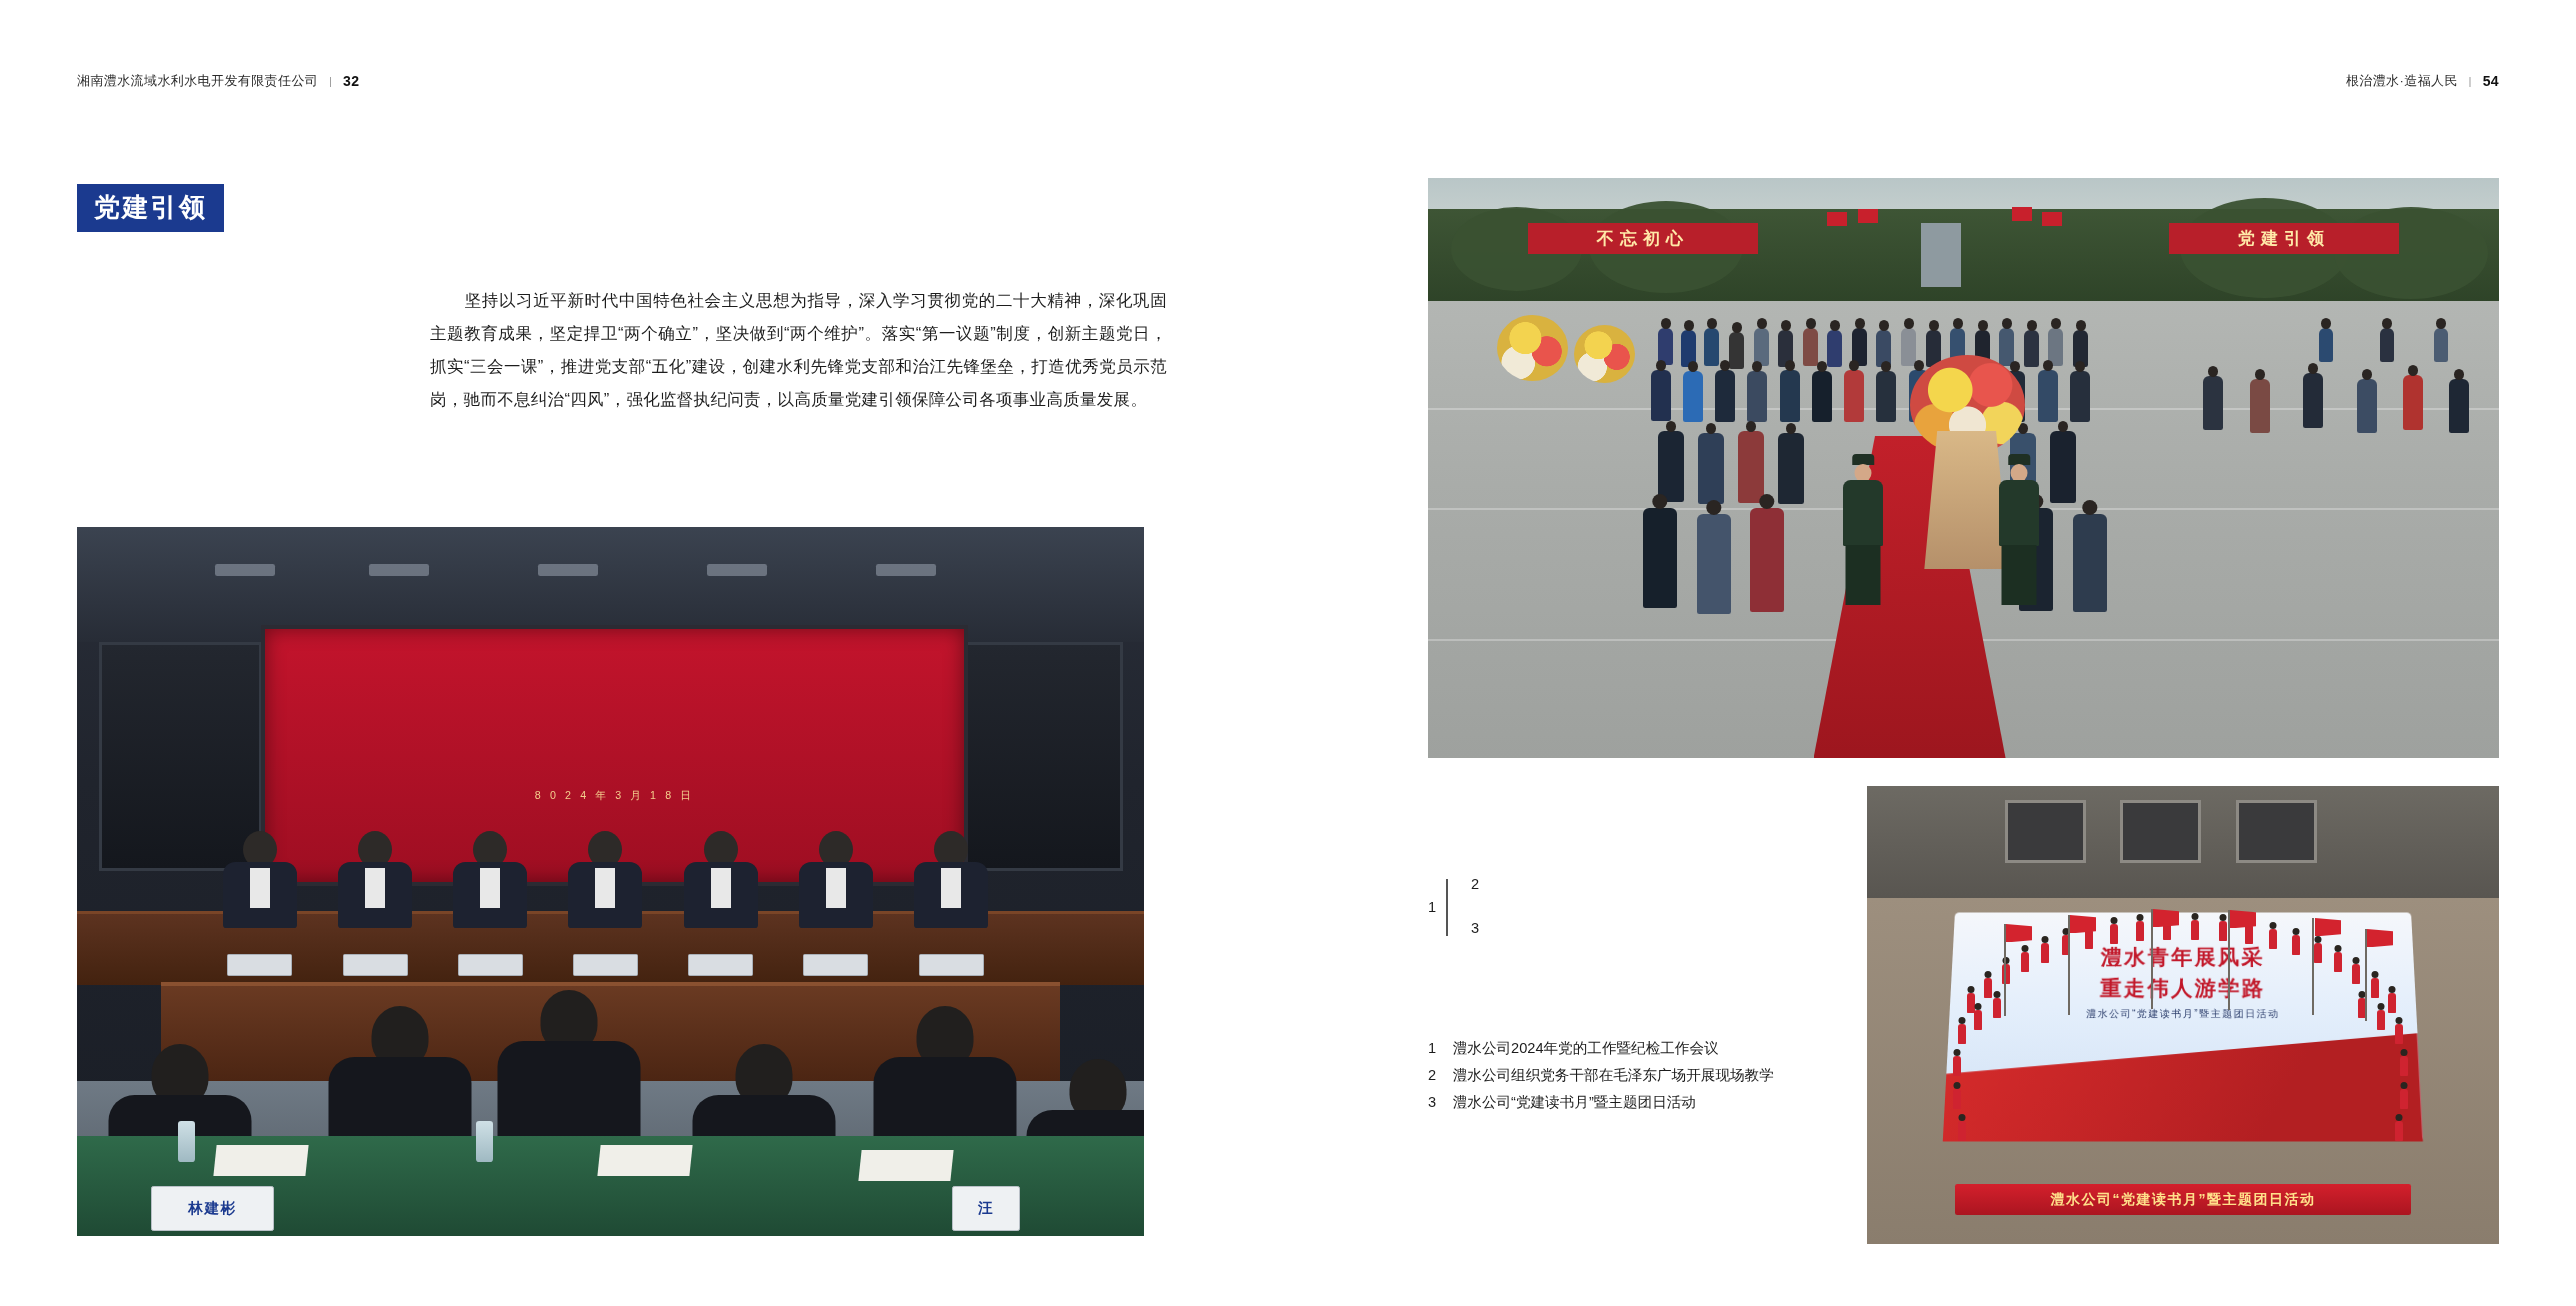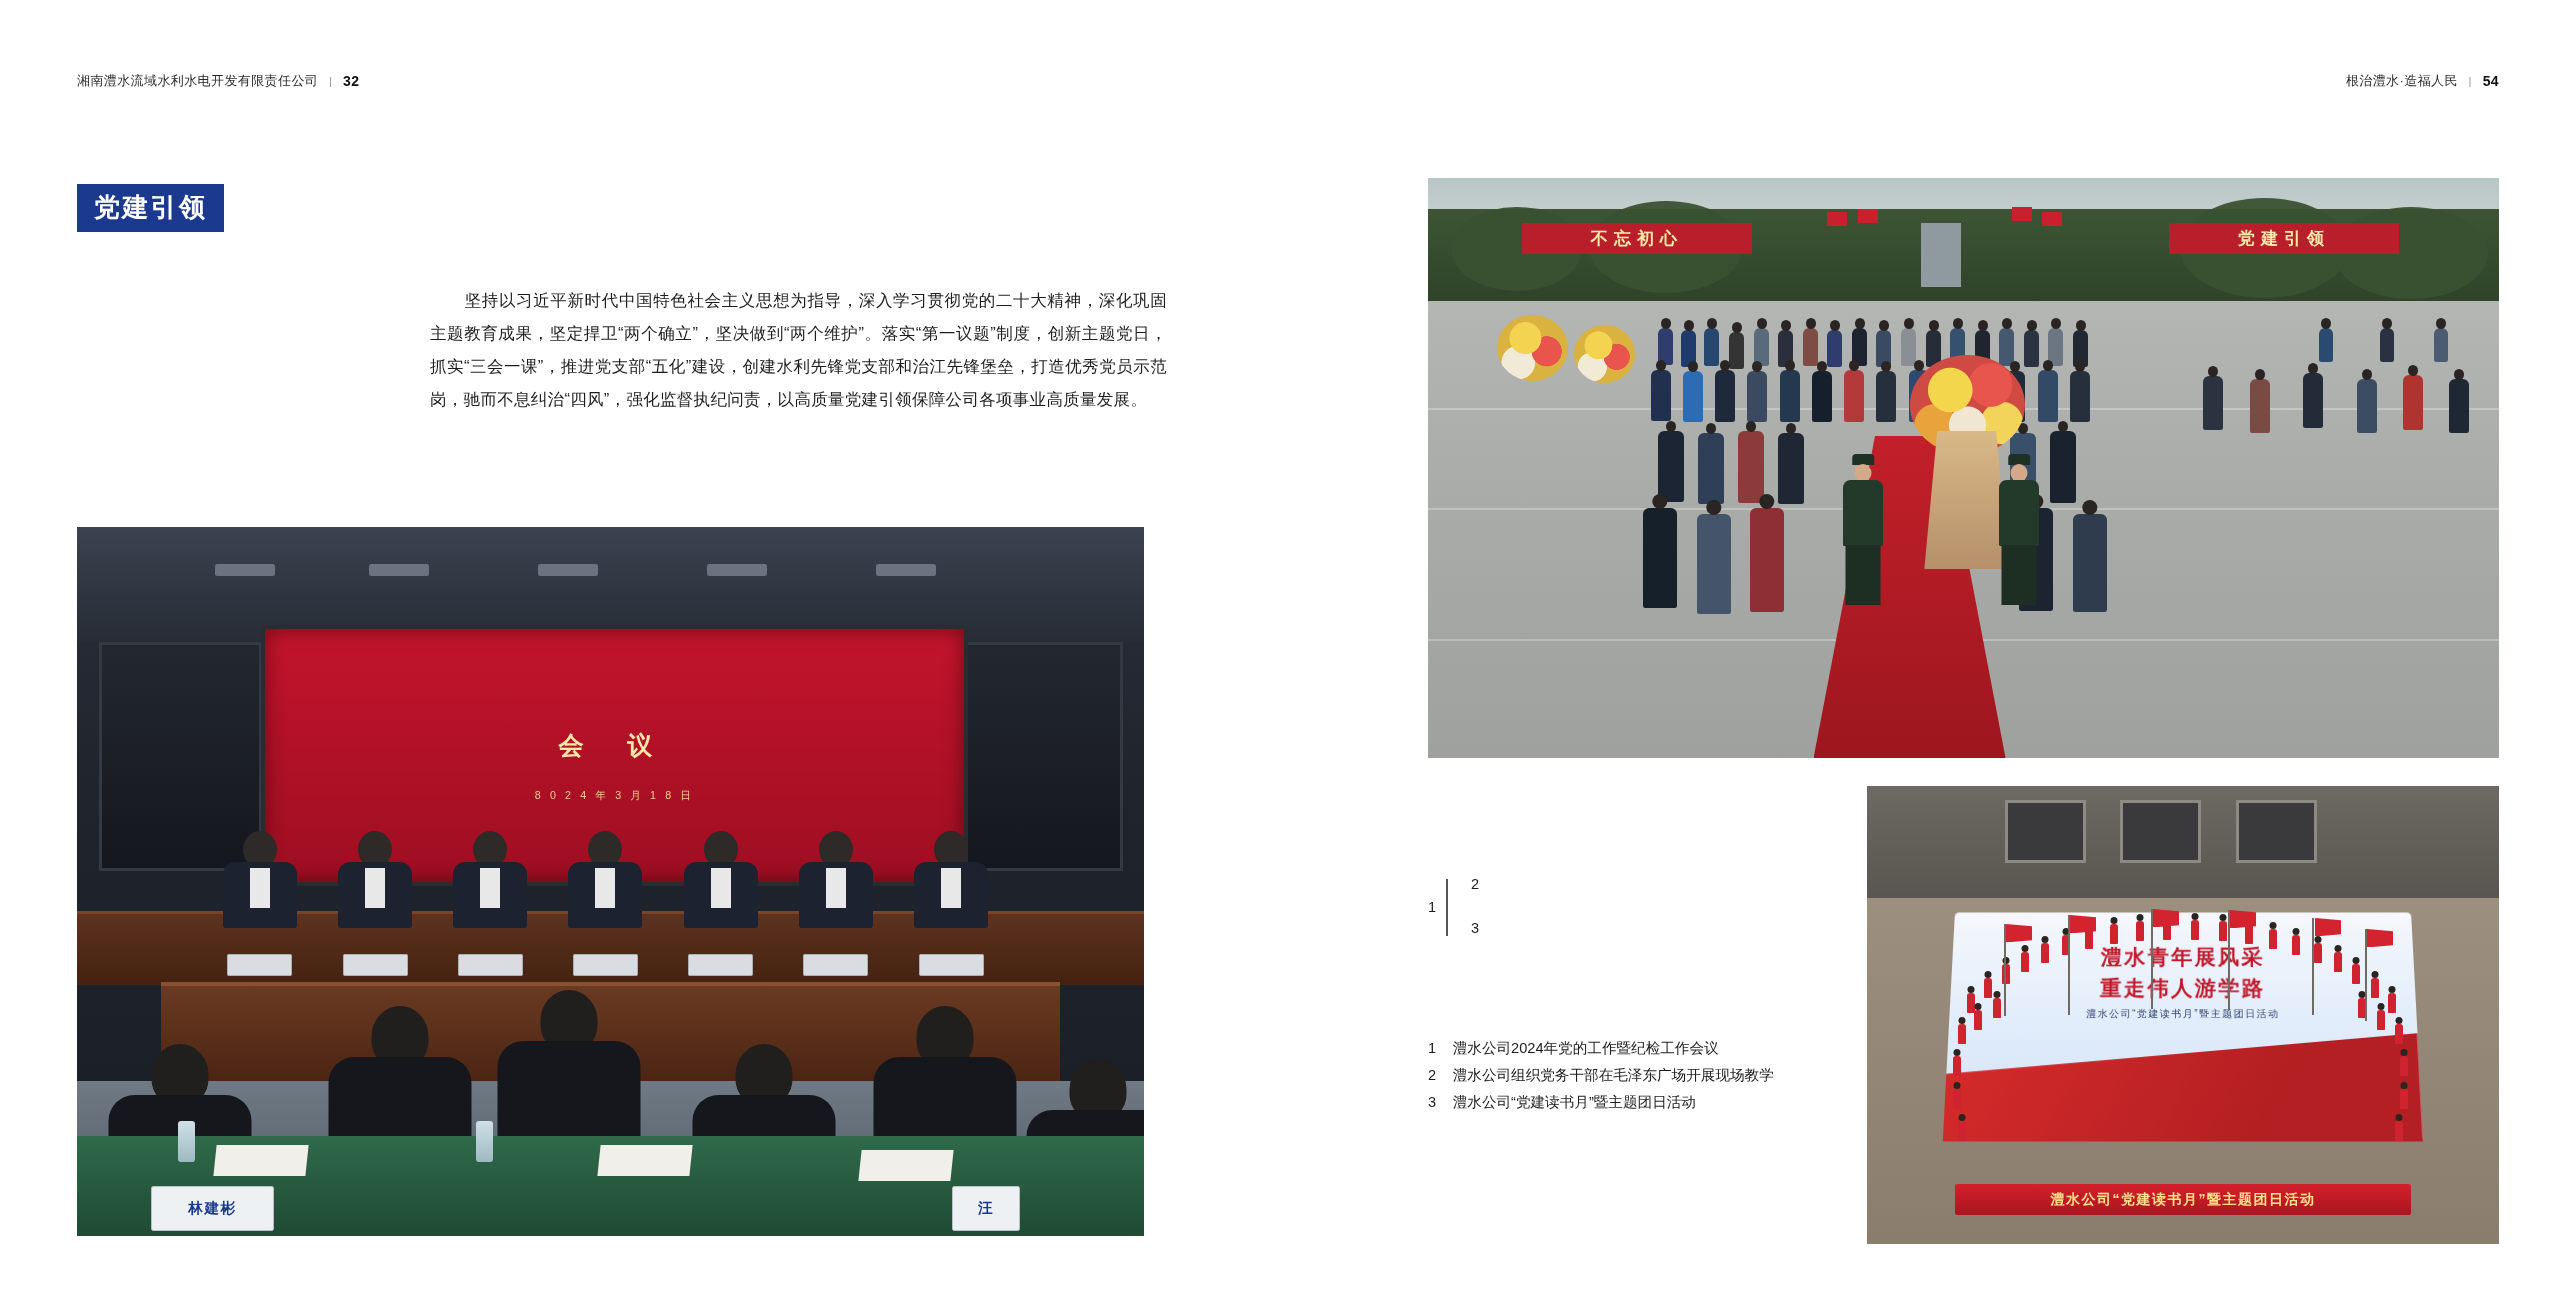--- a/index.html
+++ b/index.html
@@ -362,21 +362,20 @@
   <div class="ceil-light" style="left:138px"></div>
   <div class="ceil-light" style="left:292px"></div>
   <div class="ceil-light" style="left:461px"></div>
   <div class="ceil-light" style="left:630px"></div>
   <div class="ceil-light" style="left:799px"></div>
 
   <div class="side-panel side-left"></div>
   <div class="side-panel side-right"></div>
 
   <div class="screen">
-    <div class="screen-line2">会    议</div>
     <div class="screen-line3">8 0 2 4 年 3 月 1 8 日</div>
   </div>
 
   <div class="stage-front"></div>
 
   <div class="seated" style="left:146px">
       <div class="head"></div>
       <div class="body"></div>
       <div class="shirt"></div>
     </div>
@@ -459,21 +458,21 @@
 
 <div class="photo" id="photo-2">
   <div class="sky"></div>
   <div class="treeline"></div>
   <div class="tree-blob" style="left:23px;  top:29px; width:131px; height:84px;"></div>
   <div class="tree-blob" style="left:161px; top:23px; width:154px; height:92px;"></div>
   <div class="tree-blob" style="left:752px; top:20px; width:169px; height:100px;"></div>
   <div class="tree-blob" style="left:906px;top:29px; width:154px; height:92px;"></div>
   <div class="monument"></div>
 
-  <div class="banner" style="left:94px; width:230px;">不忘初心</div>
+  <div class="banner" style="left:100px; width:230px;">不忘初心</div>
   <div class="banner" style="right:100px; width:230px;">党建引领</div>
 
   <div class="flag" style="left:399px; top:34px"></div>
   <div class="flag" style="left:430px; top:31px"></div>
   <div class="flag" style="left:584px; top:29px"></div>
   <div class="flag" style="left:614px; top:34px"></div>
 
   <div class="plaza-ground"></div>
   <div class="ground-line" style="top:230px"></div>
   <div class="ground-line" style="top:330px"></div>

